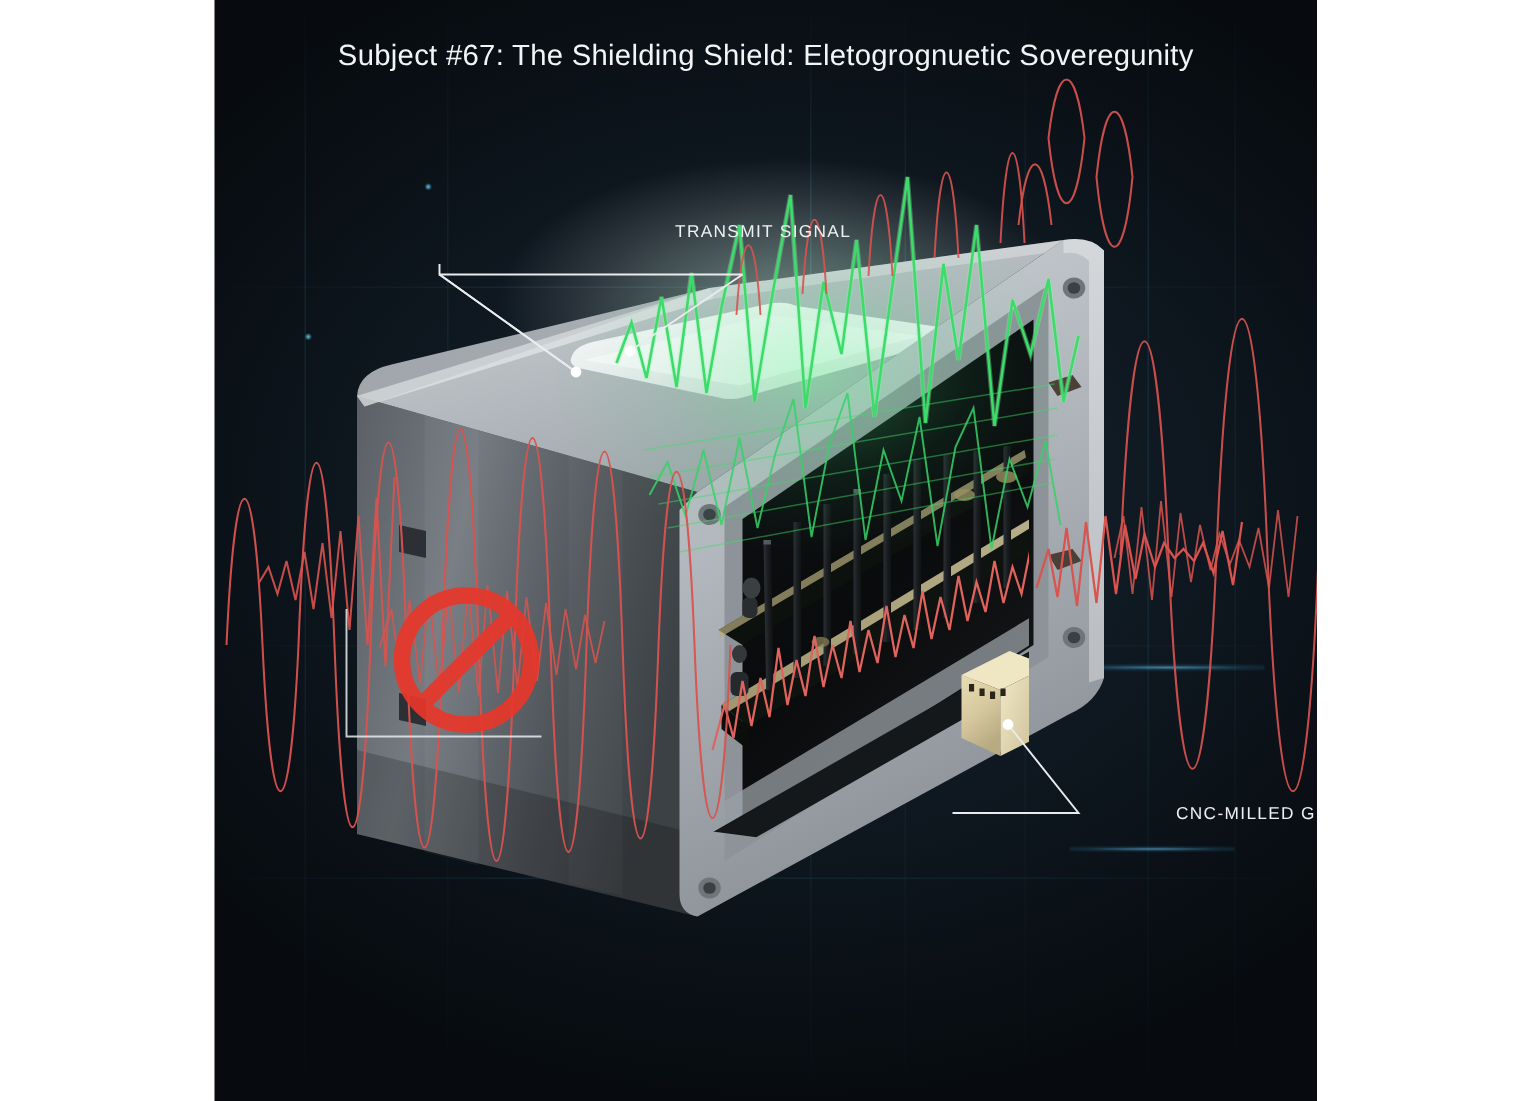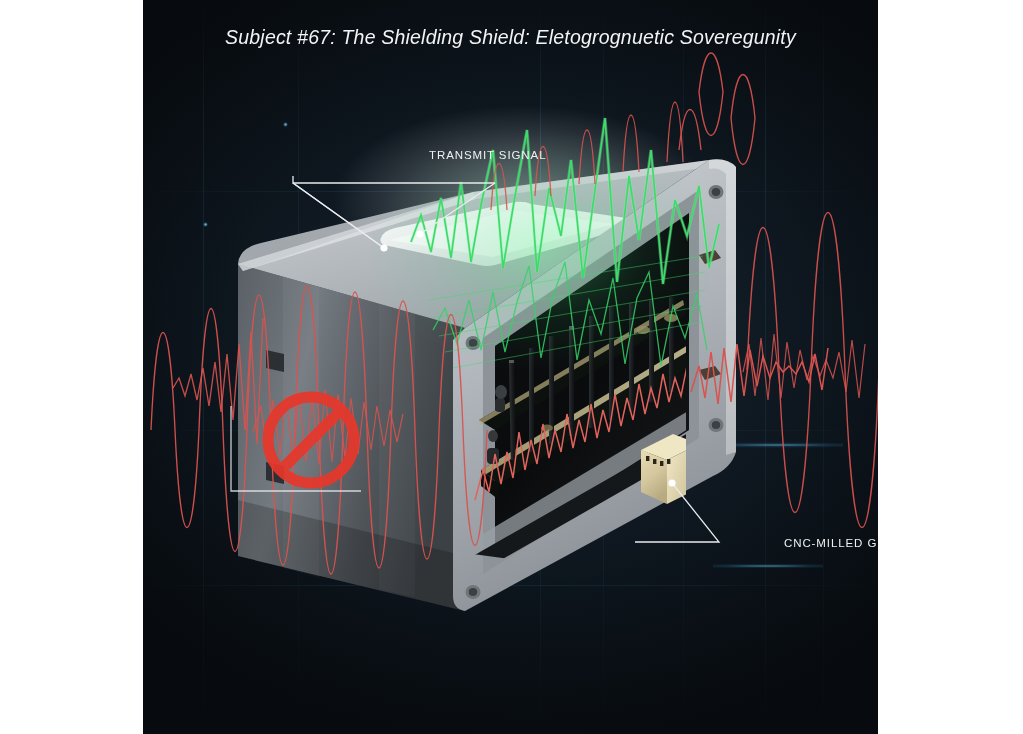--- a/index.html
+++ b/index.html
@@ -42,31 +42,30 @@
     background: radial-gradient(ellipse 100% 14% at 50% 50%, rgba(110,210,255,.55) 0%, rgba(50,150,200,.18) 40%, rgba(0,0,0,0) 80%);
   }
   
   #title {
     position: absolute; left: 0; right: 0; top: 26px;
     text-align: center;
     color: #f2f4f6;
     font-size: 19.5px;
     letter-spacing: .2px;
     white-space: nowrap;
-    font-style: italic;
   }
   
   .label {
     position: absolute;
     color: #eef1f3;
     font-size: 11.5px;
     letter-spacing: .9px;
     white-space: nowrap;
   }
-  #lbl-transmit { left: 286px; top: 149px; }
+  #lbl-transmit { left: 307px; top: 149px; }
   #lbl-boss { left: 641px; top: 537px; }
   
   svg.layer { position: absolute; left: 0; top: 0; width: 735px; height: 734px; overflow: visible; }
 </style>
 </head>
 <body>
 
 <div id="stage">
 
   <div id="panel">

